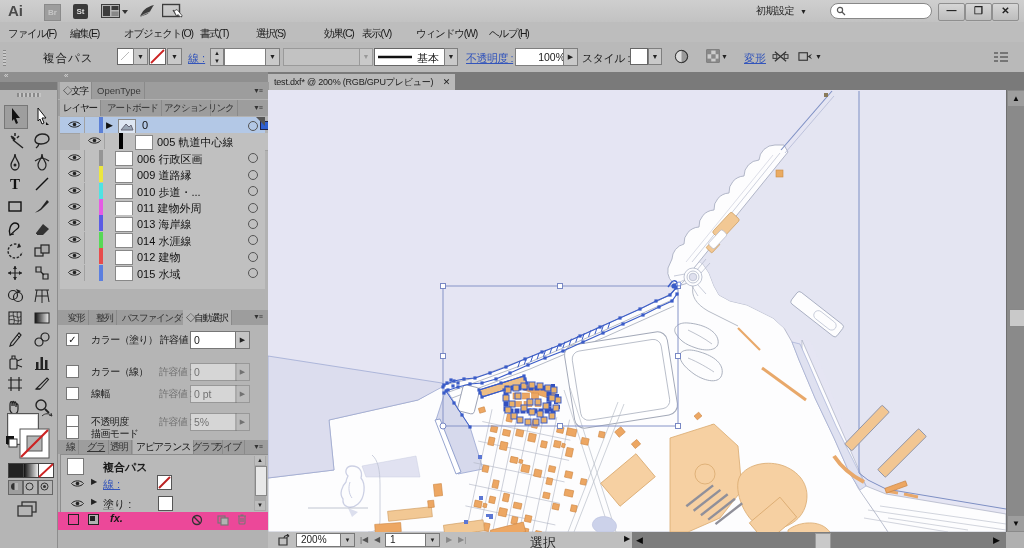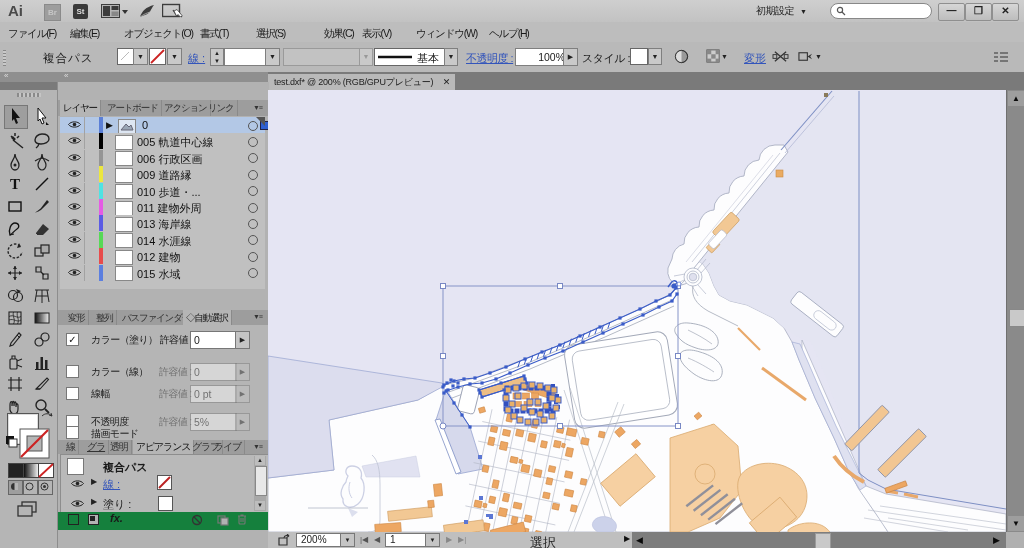--- a/index.html
+++ b/index.html
@@ -336,20 +336,25 @@
     <svg class="abs" style="left:16px;top:410px" width="22" height="18" viewBox="0 0 22 18">
       <rect x="6" y="2" width="14" height="10" fill="none" stroke="#333" stroke-width="1.3"></rect>
       <rect x="2" y="6" width="14" height="10" fill="#b5b5b5" stroke="#333" stroke-width="1.3"></rect>
     </svg>
   </div>
   <div class="abs" id="panelhead" style="left:0;top:72px;width:268px;height:10px;background:#8f8f8f;border-bottom:1px solid #7a7a7a;">
     <span class="abs" style="left:4px;top:-1px;font-size:8px;color:#ddd;">«</span>
     <span class="abs" style="left:64px;top:-1px;font-size:8px;color:#ddd;">«</span>
   </div>
   <div class="abs" id="dock">
+    <div class="tabstrip" style="top:0;height:17px;">
+      <span class="tab active" style="left:2px;line-height:17px;height:17px;">◇文字</span>
+      <span class="tab" style="left:36px;line-height:17px;height:17px;color:#3a3a3a;letter-spacing:0;">OpenType</span>
+      <span class="pmenu" style="top:5px;">▼≡</span>
+    </div>
     <div class="tabstrip" style="top:18px;height:16px;">
       <span class="tab active" style="left:2px;height:16px;line-height:16px;">レイヤー</span>
       <span class="tab" style="left:46px;height:16px;line-height:16px;">アートボード</span>
       <span class="tab" style="left:103px;height:16px;line-height:16px;">アクション</span>
       <span class="tab" style="left:147px;height:16px;line-height:16px;">リンク</span>
       <span class="pmenu" style="top:4px;">▼≡</span>
     </div>
     <div id="lrows" style="position:absolute;top:35px;left:0;width:211px;">
       <div class="lrow" style="top:0.0px;background:#b3c8e6;">
         <svg class="leye" viewBox="0 0 13 9">
@@ -362,21 +367,21 @@
         <span class="lthumb" style="left:58px;background:#dde6f2;">
           <svg width="14" height="11" viewBox="0 0 14 11" style="position:absolute;left:1px;top:1px;">
             <path d="M1 9 L6 3 L9 6 L11 4 L13 9 Z" fill="#9aa6b5" stroke="#667"></path>
           </svg>
         </span>
         <span class="lname" style="left:82px;">0</span>
         <span class="lcirc"></span>
         <span style="position:absolute;left:200px;top:4px;width:7px;height:7px;background:#2f5fd0;border:1px solid #224;"></span>
         <span style="position:absolute;right:0;top:0;width:0;height:0;border-top:9px solid #555;border-left:9px solid transparent;"></span>
       </div>
-      <div class="lrow" style="top:16.4px;">
+      <div class="lrow" style="top:16.4px;margin-left:20px;">
         <svg class="leye" viewBox="0 0 13 9">
           <path d="M0.5 4.5 C3 1 10 1 12.5 4.5 C10 8 3 8 0.5 4.5 Z" fill="none" stroke="#222"></path>
           <circle cx="6.5" cy="4.5" r="1.8" fill="#222"></circle>
         </svg>
         <span class="lsep"></span>
         <span class="lbar" style="background:#000000;"></span>
         <span class="lthumb"></span>
         <span class="lname">005 軌道中心線</span>
         <span class="lcirc"></span>
       </div>
@@ -528,21 +533,21 @@
       </svg>
       <span class="abs" style="left:30px;top:42px;font-size:8px;color:#222;">▶</span>
       <span class="abs" style="left:42px;top:42px;font-size:11px;">塗り :</span>
       <div class="abs" style="left:97px;top:41px;width:13px;height:13px;background:#fff;border:1px solid #555;"></div>
       <div class="abs" style="right:2px;top:1px;width:12px;height:55px;background:#a8a8a8;">
         <div class="abs" style="left:1px;top:0px;width:10px;height:9px;background:#bdbdbd;text-align:center;font-size:6px;line-height:9px;color:#222;">▲</div>
         <div class="abs" style="left:1px;top:10px;width:10px;height:28px;background:#e8e8e8;border:1px solid #888;"></div>
         <div class="abs" style="left:1px;top:45px;width:10px;height:9px;background:#bdbdbd;text-align:center;font-size:6px;line-height:9px;color:#222;">▼</div>
       </div>
     </div>
-    <div class="abs" style="top:430px;left:0;width:211px;height:18px;background:#15803d;">
+    <div class="abs" style="top:430px;left:0;width:211px;height:18px;background:#ec4899;">
       <span class="abs" style="left:10px;top:2px;width:9px;height:9px;border:1.5px solid #222;"></span>
       <span class="abs" style="left:30px;top:2px;width:9px;height:9px;border:1.5px solid #222;background:#b2b2b2;"></span>
       <span class="abs" style="left:32px;top:4px;width:5px;height:5px;background:#222;"></span>
       <span class="abs" style="left:52px;top:0px;font-size:11px;font-style:italic;font-weight:bold;">fx.</span>
       <svg class="abs" style="left:133px;top:2px;" width="12" height="12" viewBox="0 0 12 12">
         <circle cx="6" cy="6" r="4.5" fill="none" stroke="#333" stroke-width="1.3"></circle>
         <path d="M2.8 2.8 L9.2 9.2" stroke="#333" stroke-width="1.3"></path>
       </svg>
       <svg class="abs" style="left:158px;top:2px;" width="14" height="12" viewBox="0 0 14 12">
         <rect x="2" y="2" width="7" height="7" fill="none" stroke="#777" stroke-width="1.2"></rect>

